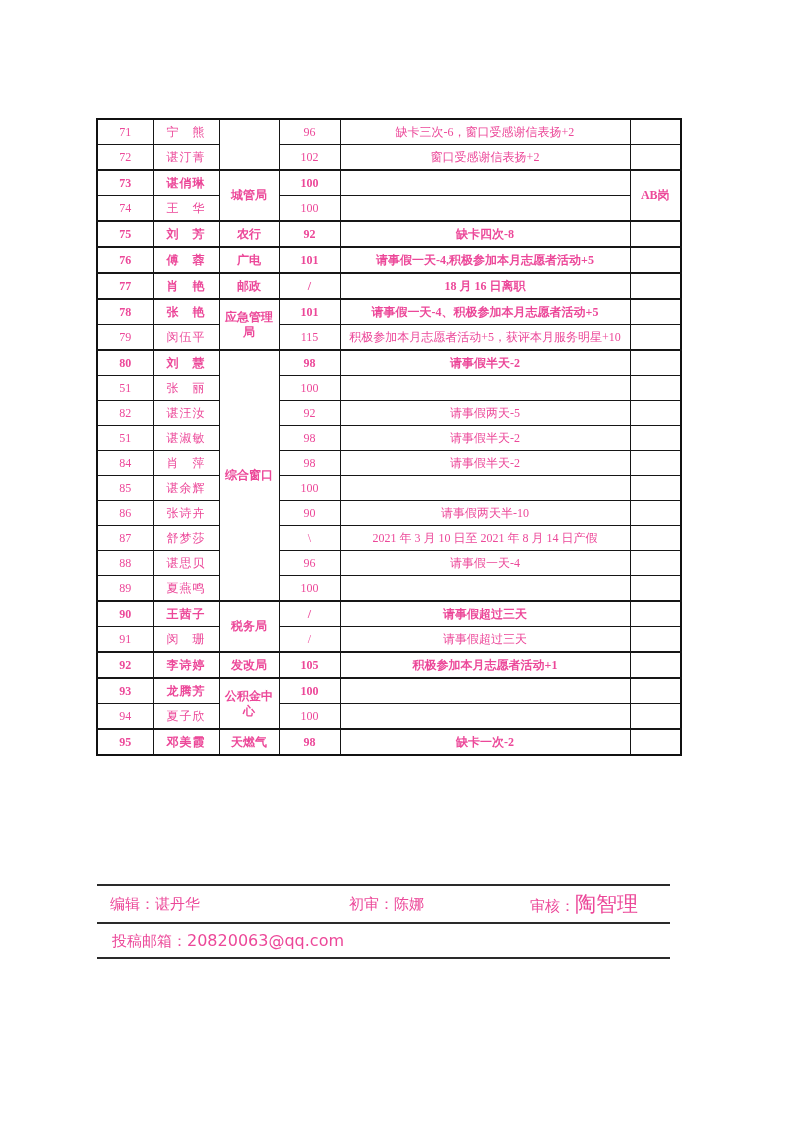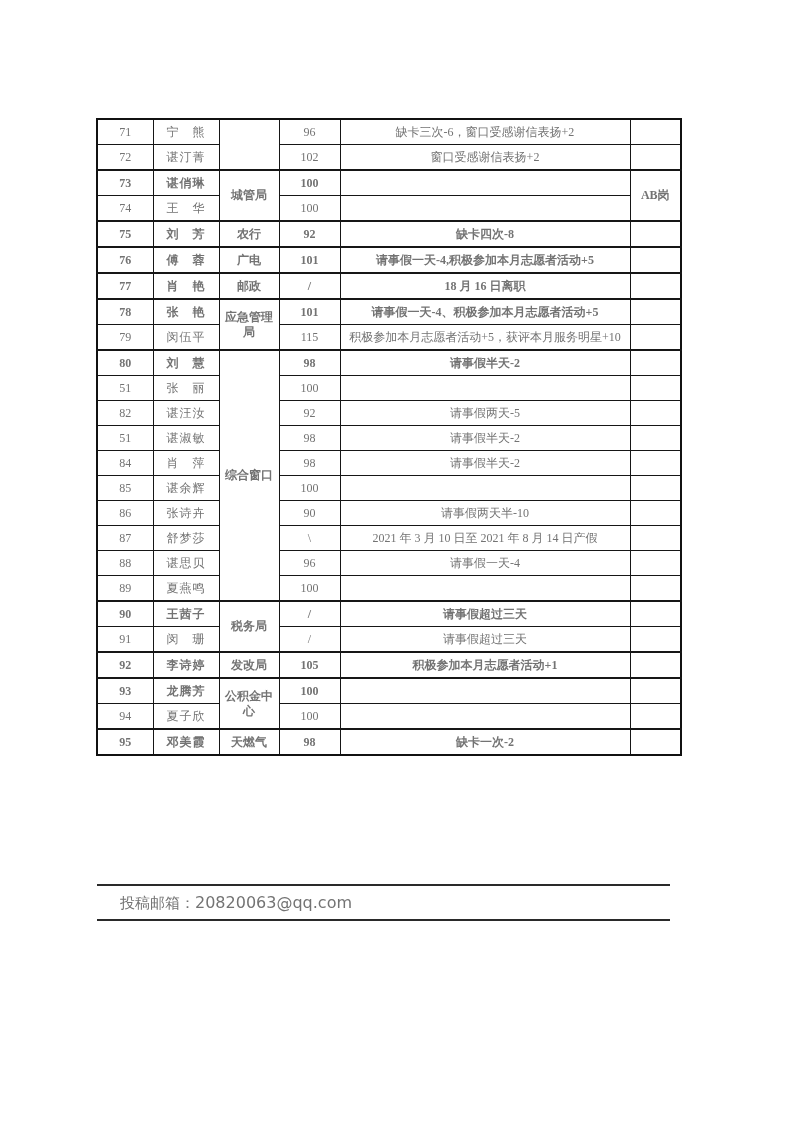--- a/index.html
+++ b/index.html
@@ -1,18 +1,18 @@
 <!DOCTYPE html>
 <html><head>
 <meta charset="utf-8">
 <style>
   html,body{margin:0;padding:0;background:#888;}
   .page{
     position:relative;width:793px;height:1122px;background:#ffffff;
-    font-family:"Liberation Serif","DejaVu Serif",serif;color:#737373;
+    font-family:"Liberation Serif","DejaVu Serif",serif;color:#ec4899;
     overflow:hidden;
   }
   
   table.tbl{
     position:absolute;left:96px;top:118px;width:584px;
     border-collapse:collapse;table-layout:fixed;
     border:2.5px solid #111;
   }
   table.tbl td{
     border:1px solid #161616;
@@ -236,18 +236,23 @@
         <td class="c-name">邓美霞</td>
         <td class="c-dept">天燃气</td>
         <td class="c-score">98</td>
         <td class="c-remark">缺卡一次-2</td>
         <td class="c-extra"></td>
       </tr>
     </tbody>
   </table>
 
   <div class="footer">
+    <div class="f-row r1">
+      <span class="f-item" style="left:13px"><span>编辑：</span><span>谌丹华</span></span>
+      <span class="f-item" style="left:252px"><span>初审：</span><span>陈娜</span></span>
+      <span class="f-item" style="left:433px"><span>审核：</span><span class="big">陶智理</span></span>
+    </div>
     <div class="f-row r2">
-      <span class="f-item" style="left:23px"><span>投稿邮箱：</span><span class="val2">20820063@qq.com</span></span>
+      <span class="f-item" style="left:15px"><span>投稿邮箱：</span><span class="val2">20820063@qq.com</span></span>
     </div>
   </div>
 
 </div>
 
 </body></html>

